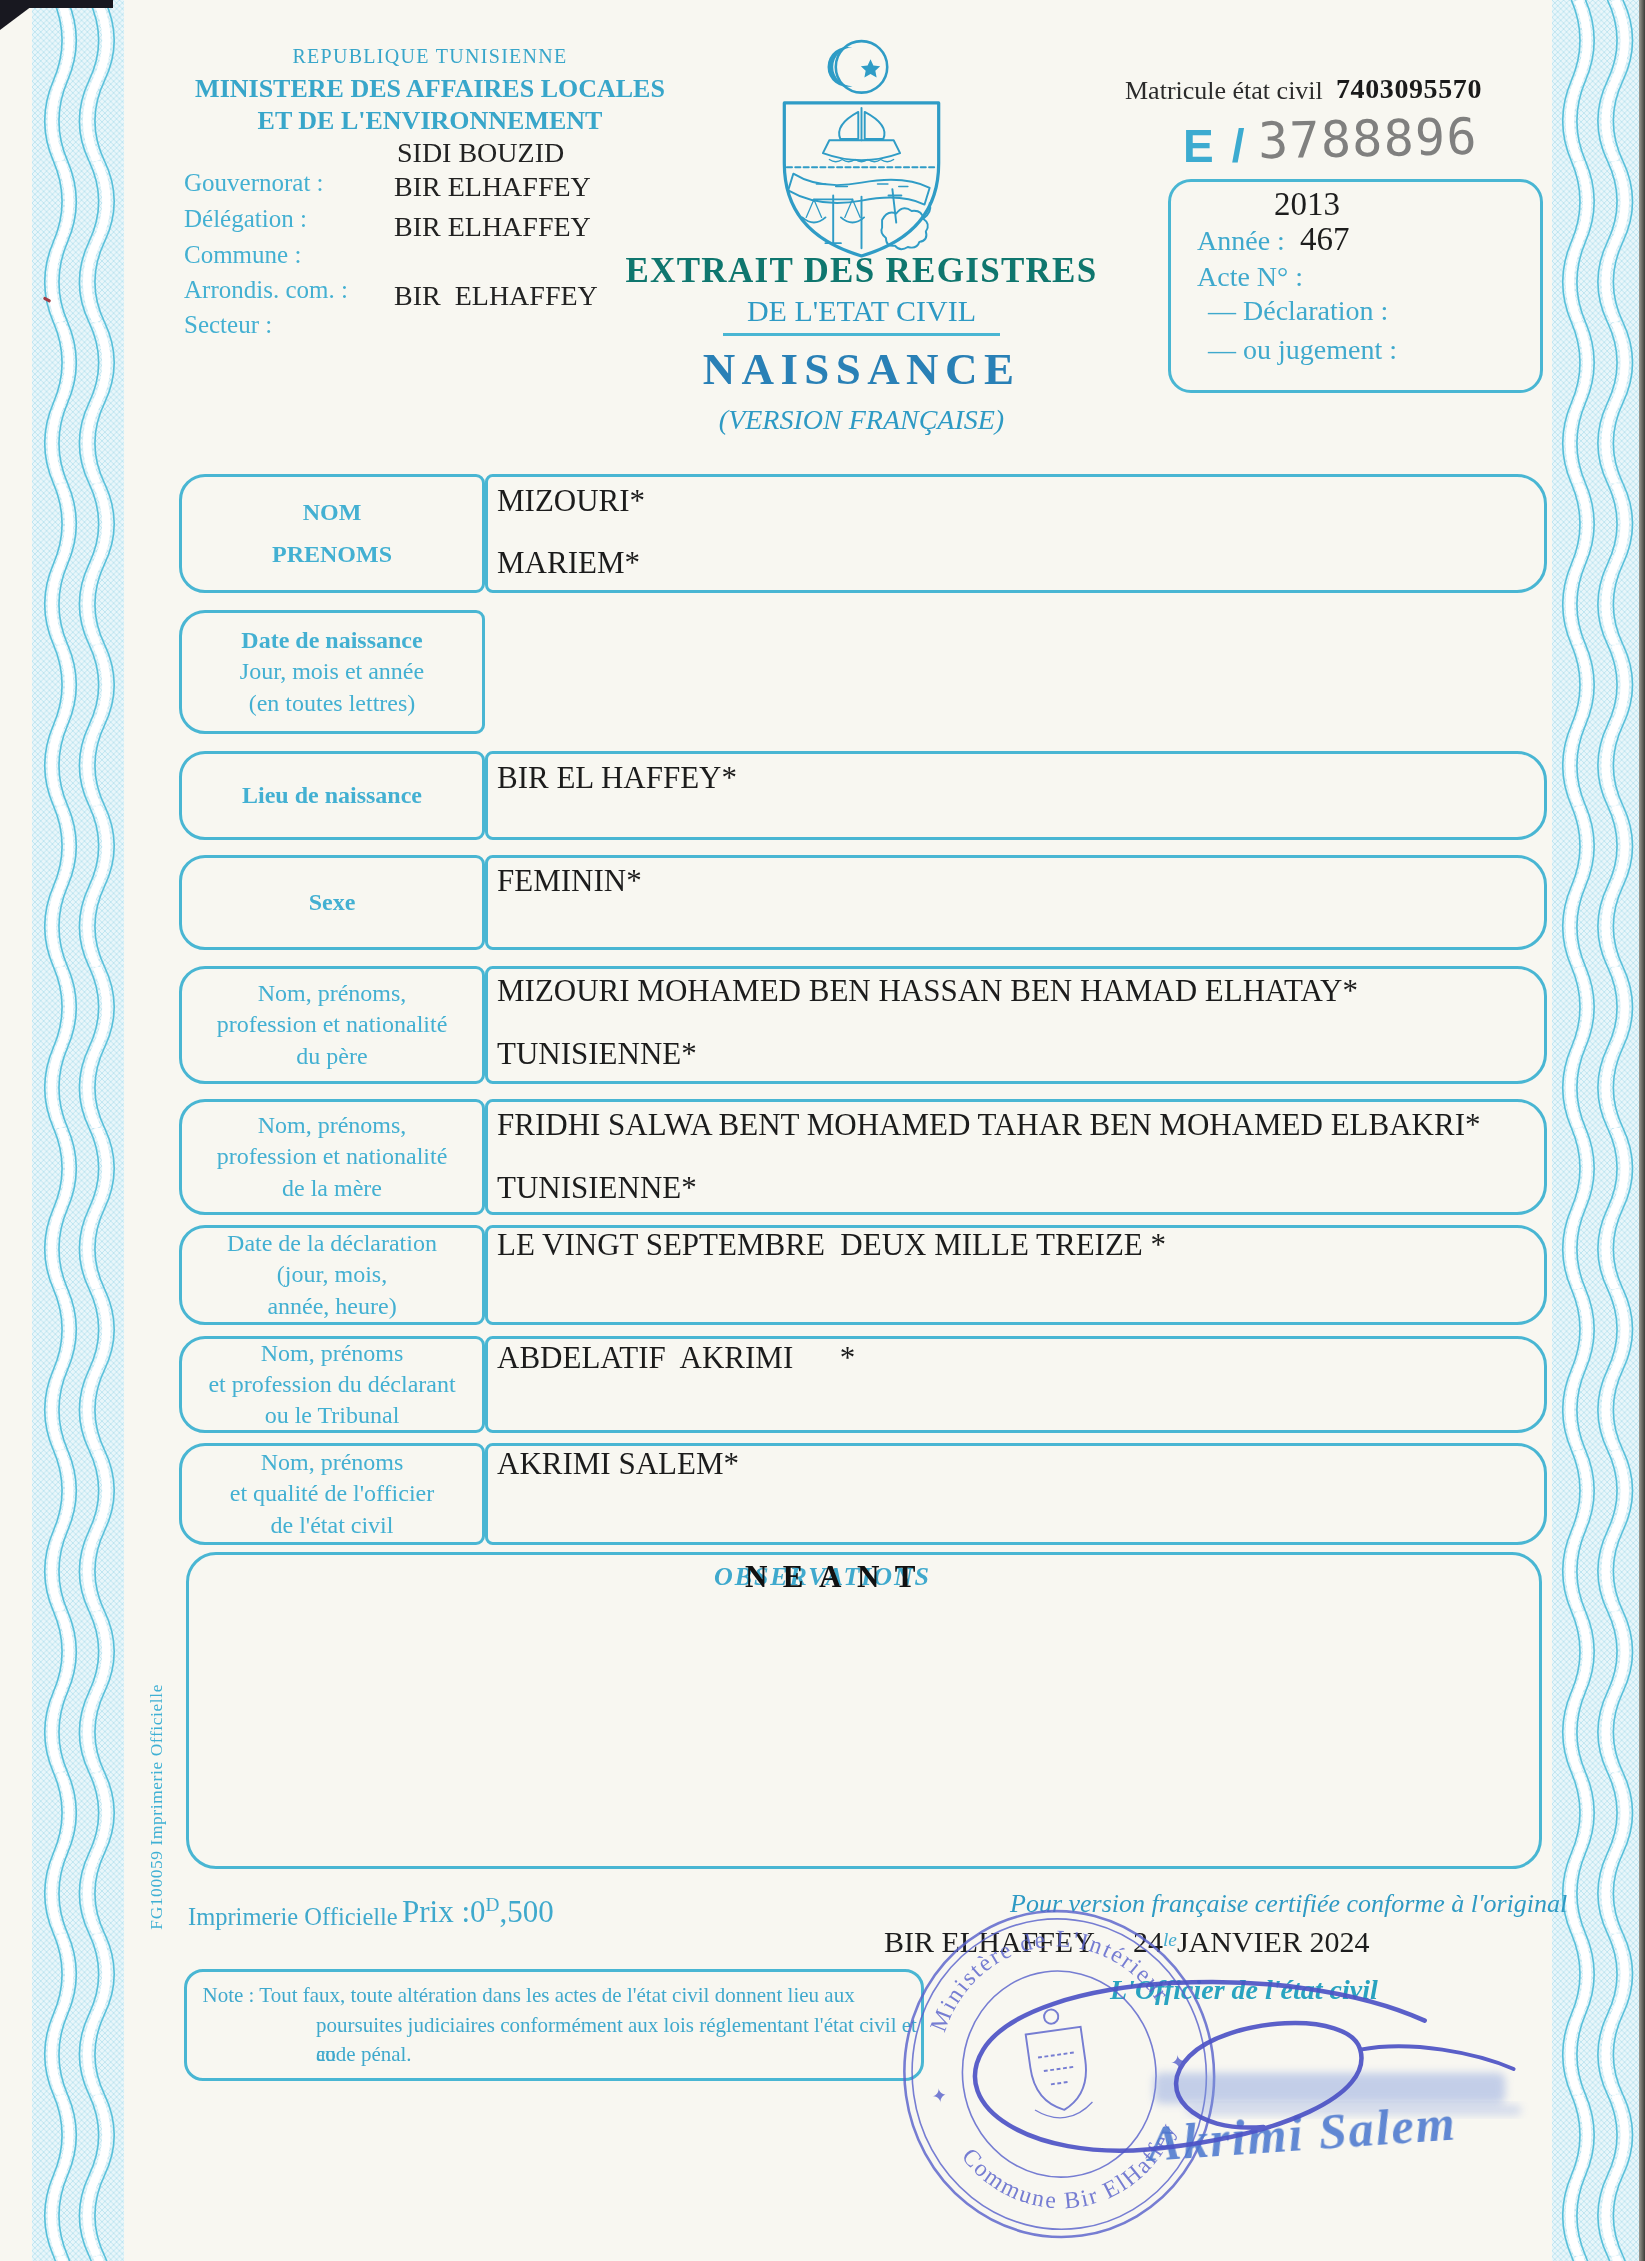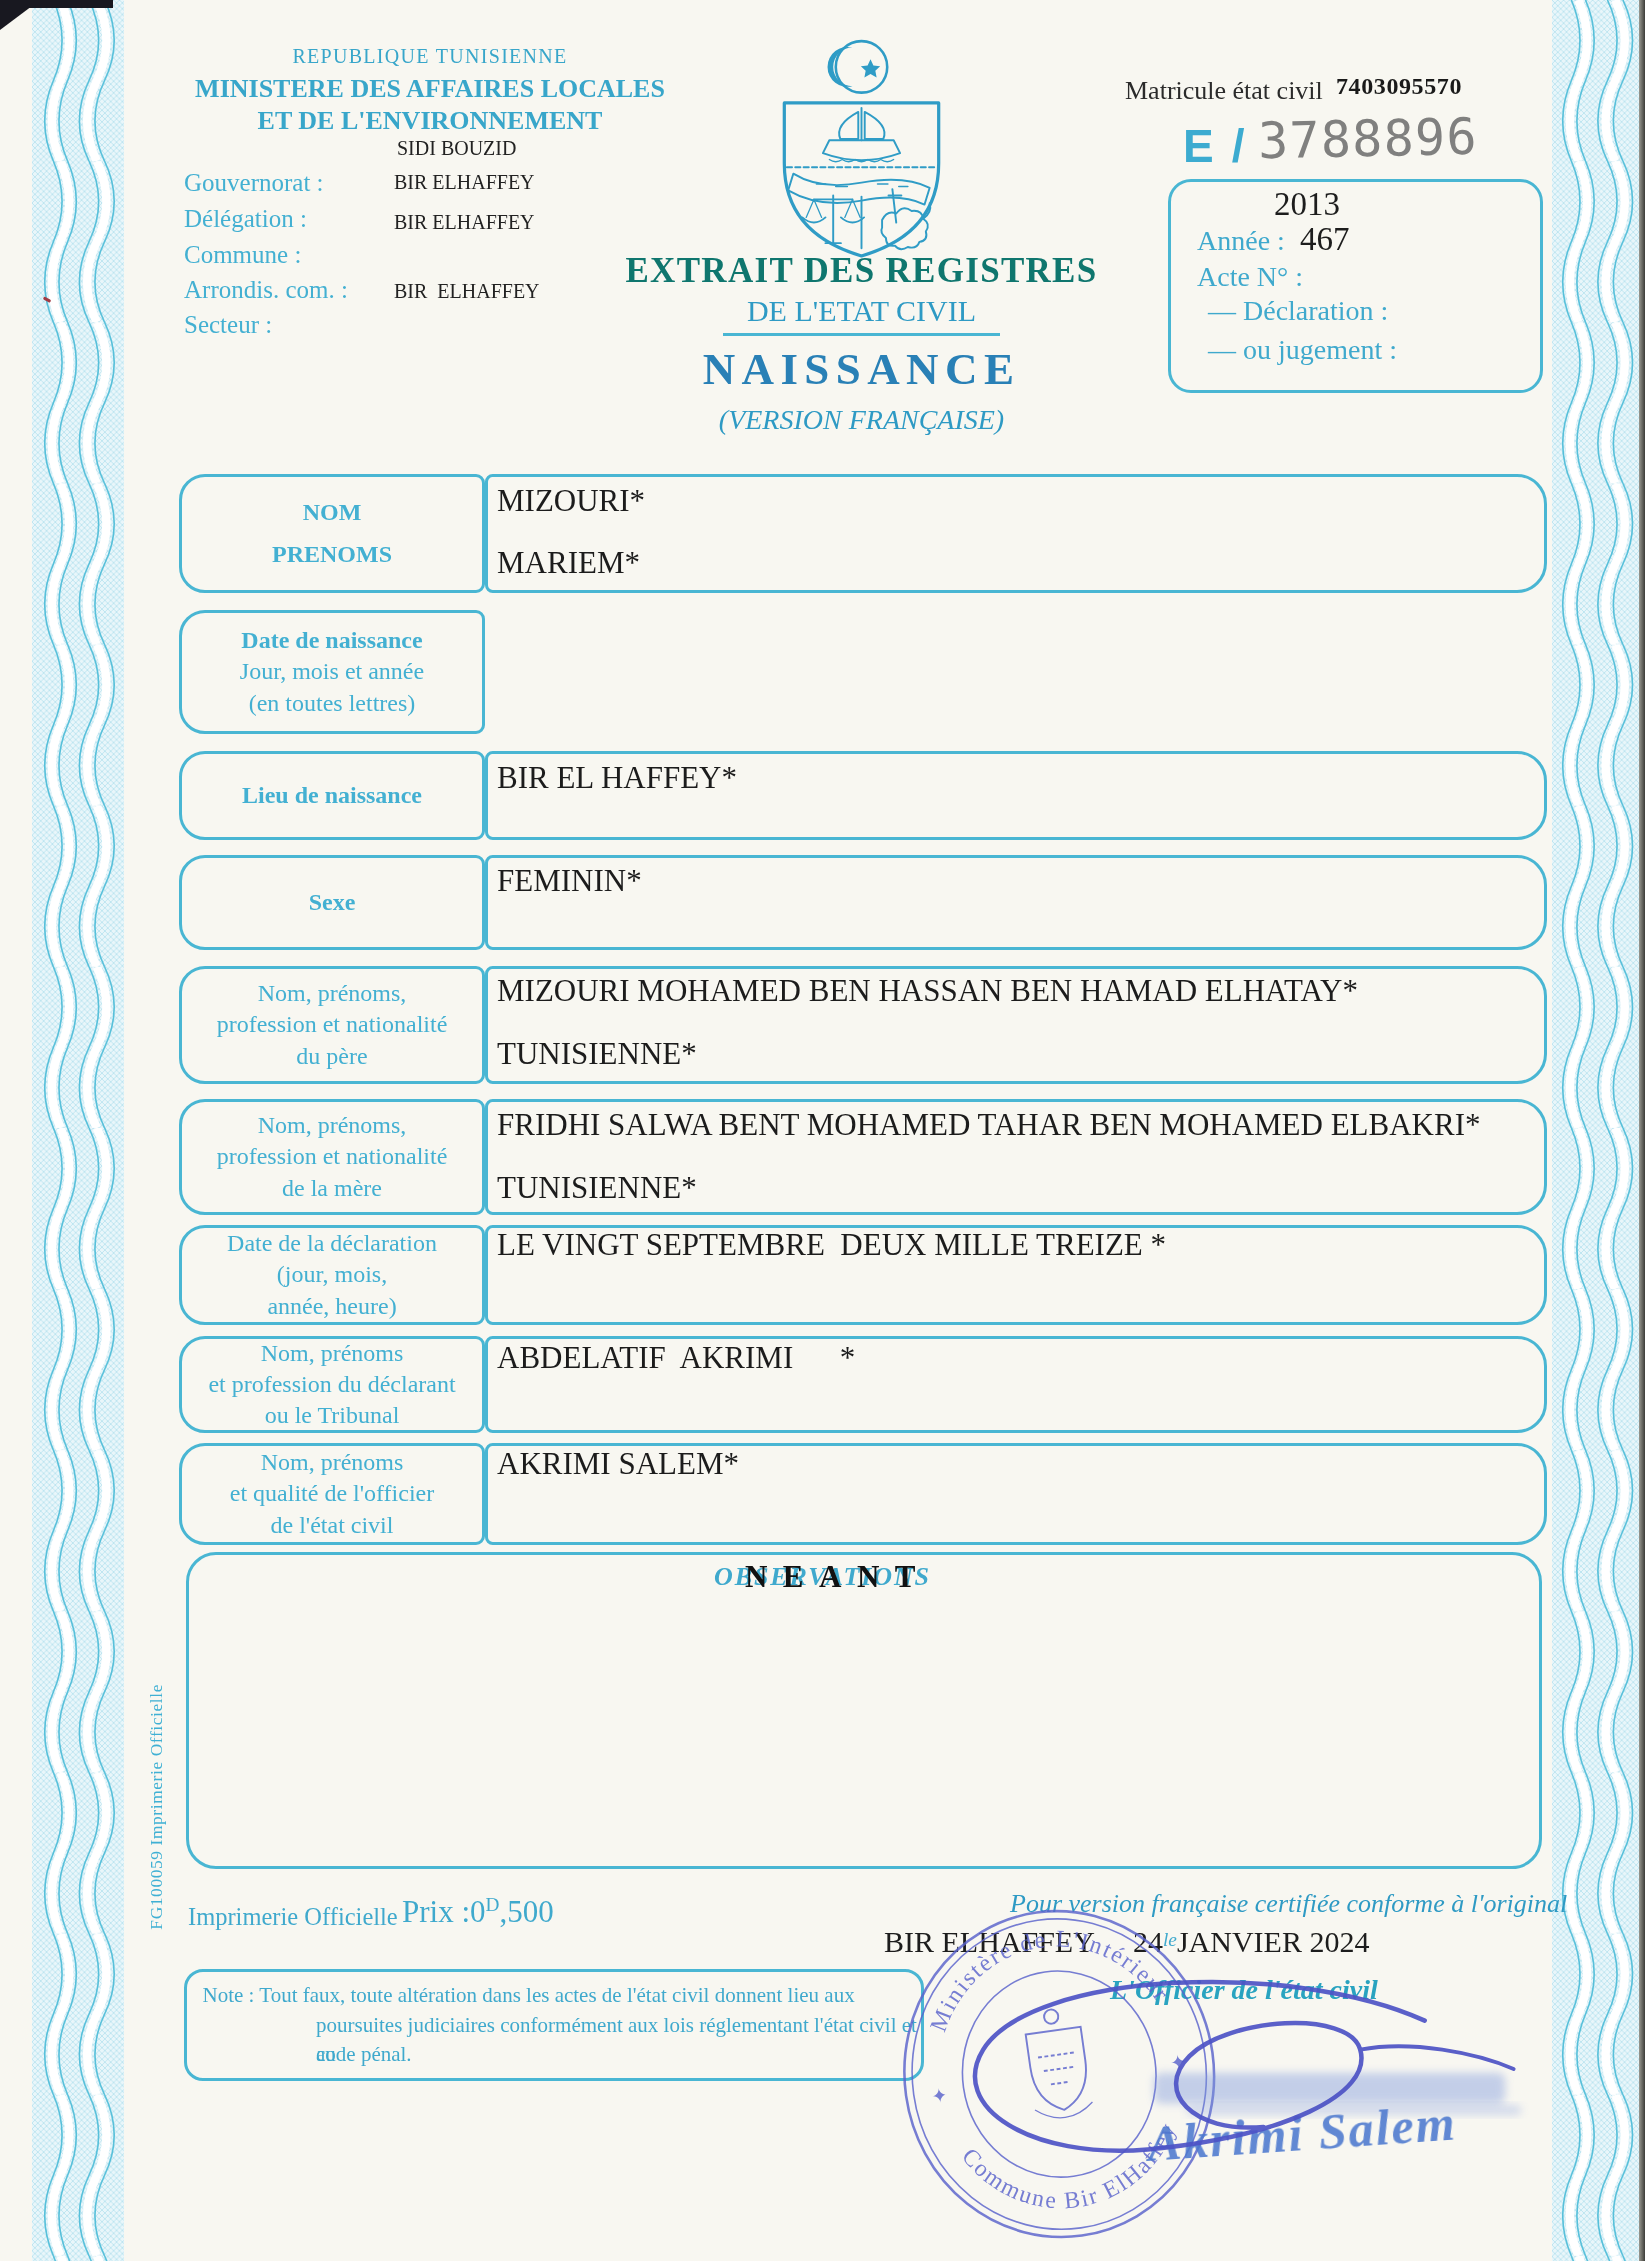--- a/index.html
+++ b/index.html
@@ -9,31 +9,31 @@
     font-family:"Liberation Serif", serif;
   }
   .abs{position:absolute;}
   .b{font-weight:bold;}
   .ctr{text-align:center;}
   
   .hdr-left{left:127px;top:45px;width:606px;text-align:center;}
   .republic{font-size:20px;letter-spacing:1.3px;color:#38a6ca;}
   .ministry{font-size:26px;font-weight:bold;color:#38a6ca;line-height:1.22;}
   .adm-label{font-size:25px;color:#43b0d2;}
-  .adm-value{font-size:20px;color:#222;white-space:pre;}
+  .adm-value{font-size:28px;color:#222;white-space:pre;}
   
   .titles{left:539px;top:251px;width:645px;text-align:center;}
   .t1{font-size:35px;font-weight:bold;color:#0f766e;letter-spacing:1.3px;}
   .t2{font-size:30px;color:#2e9ac4;margin-top:2.6px;}
   .tdiv{left:723px;top:333px;width:277px;height:2.6px;background:#49b6d3;}
   .t3{font-size:45px;font-weight:bold;color:#2980b6;letter-spacing:6.4px;}
   .t4{font-size:28px;font-style:italic;color:#2e9ac4;text-align:center;}
   
   .matricule-label{font-size:26px;color:#2b2b2b;}
-  .matricule-value{font-size:24px;font-weight:bold;color:#1a1a1a;letter-spacing:0.6px;}
+  .matricule-value{font-size:28px;font-weight:bold;color:#1a1a1a;letter-spacing:0.6px;}
   .serial-prefix{font-family:"Liberation Sans",sans-serif;font-size:46px;font-weight:bold;color:#3cabd0;letter-spacing:2.6px;}
   .serial-number{font-family:"DejaVu Sans Mono",monospace;font-size:50px;color:#6c6c6c;opacity:.85;letter-spacing:1.3px;transform:rotate(-1.2deg);}
   .acte-box{left:1168px;top:179px;width:353px;height:208px;border:3.2px solid #49b6d3;border-radius:23px;padding-left:16px;}
   .acte-lab{font-size:28px;color:#3fa9cd;}
   .acte-val{font-size:33px;color:#1d1d1d;}
   
   .row{position:absolute;left:0;width:1645px;text-decoration:underline;}
   .lbox{position:absolute;left:179px;width:300px;top:0;bottom:0;border:3.2px solid #49b6d3;
         border-radius:26px 9px 9px 26px;display:flex;flex-direction:column;justify-content:center;
         align-items:center;line-height:1.3;}

